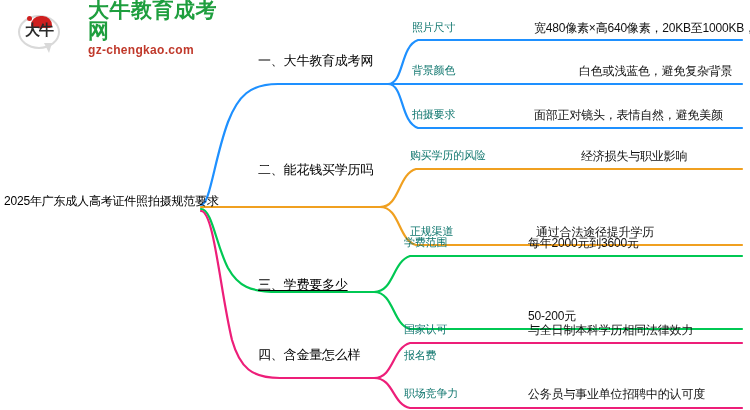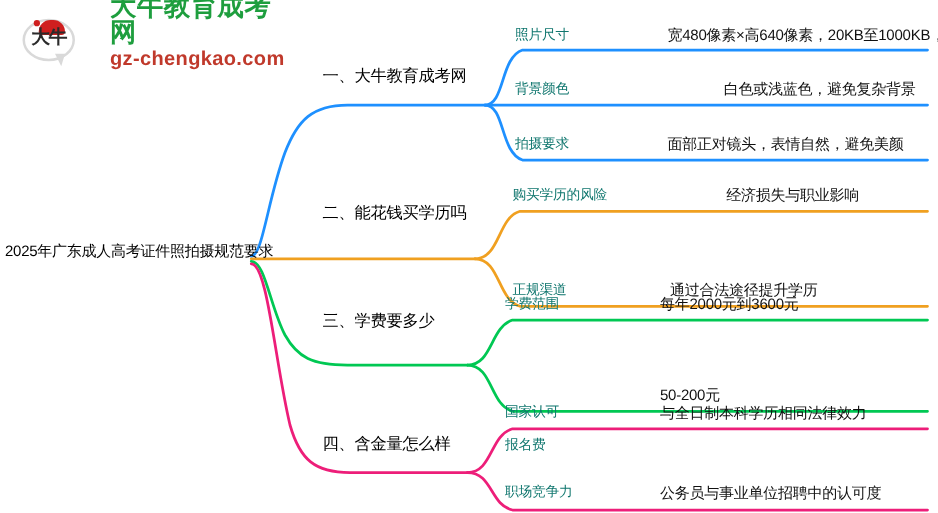--- a/index.html
+++ b/index.html
@@ -91,21 +91,21 @@
     line-height: 1;
   }
   #logo-title {
     font-size: 21px;
     font-weight: bold;
     color: #1e9e3e;
     letter-spacing: 0.5px;
   }
   #logo-sub {
     margin-top: 3px;
-    font-size: 16px;
+    font-size: 12px;
     font-weight: bold;
     color: #c0392b;
     letter-spacing: 0.3px;
   }
 
   
   #map-svg {
     position: absolute;
     left: 0;
     top: 0;
@@ -181,21 +181,21 @@
     <path d="M201,211 C214,211 220,290 232,340 C240,368 252,378 280,378 L374,378" stroke="#ED1E79"></path>
     <path d="M374,378 C394,378 392,348 410,343 L742,343" stroke="#ED1E79"></path>
     <path d="M374,378 C394,378 392,404 410,408 L742,408" stroke="#ED1E79"></path>
   </g>
 </svg>
 
 <div id="root-title">2025年广东成人高考证件照拍摄规范要求</div>
 
 <div class="branch-label" style="left:258px; top:52px;">一、大牛教育成考网</div>
 <div class="branch-label" style="left:258px; top:161px;">二、能花钱买学历吗</div>
-<div class="branch-label" style="left:258px; top:248px;">三、学费要多少</div>
+<div class="branch-label" style="left:258px; top:276px;text-decoration:underline;">三、学费要多少</div>
 <div class="branch-label" style="left:258px; top:346px;">四、含金量怎么样</div>
 
 <div class="leaf-label" style="left:412px; top:20px; width:118px;">照片尺寸</div>
 <div class="leaf-desc" style="left:534px; top:20px;">宽480像素×高640像素，20KB至1000KB，JPG格式</div>
 
 <div class="leaf-label" style="left:412px; top:63px; width:118px;">背景颜色</div>
 <div class="leaf-desc" style="left:534px; top:63px;margin-left:45px;">白色或浅蓝色，避免复杂背景</div>
 
 <div class="leaf-label" style="left:412px; top:107px; width:118px;">拍摄要求</div>
 <div class="leaf-desc" style="left:534px; top:107px;">面部正对镜头，表情自然，避免美颜</div>

